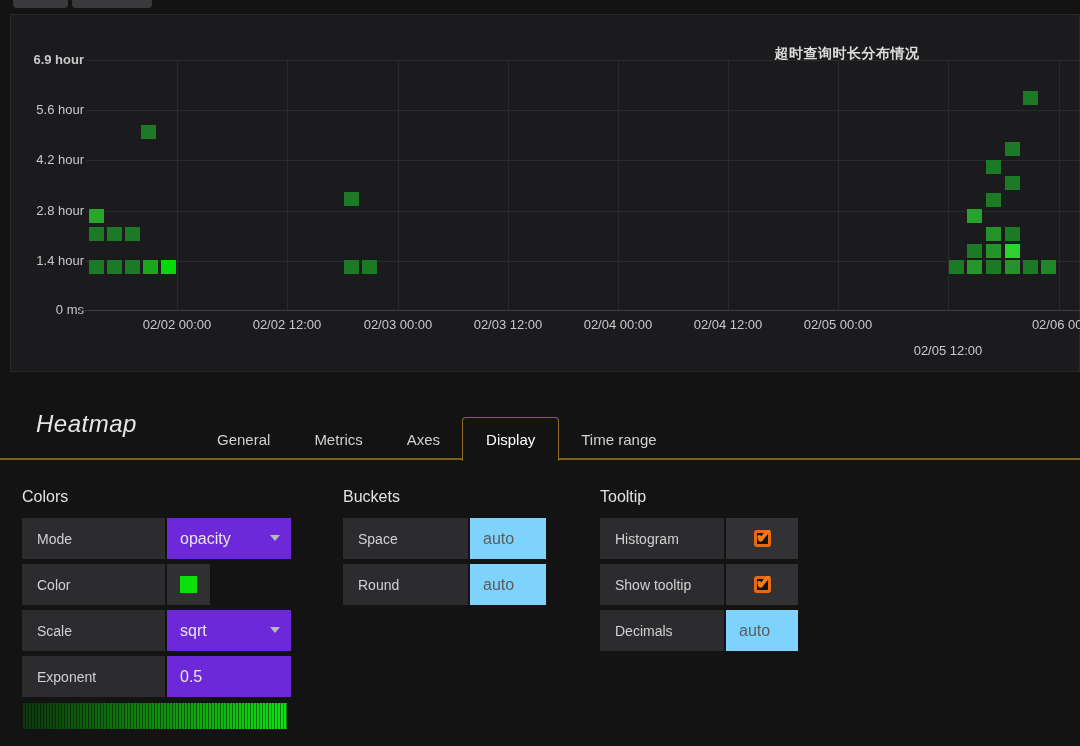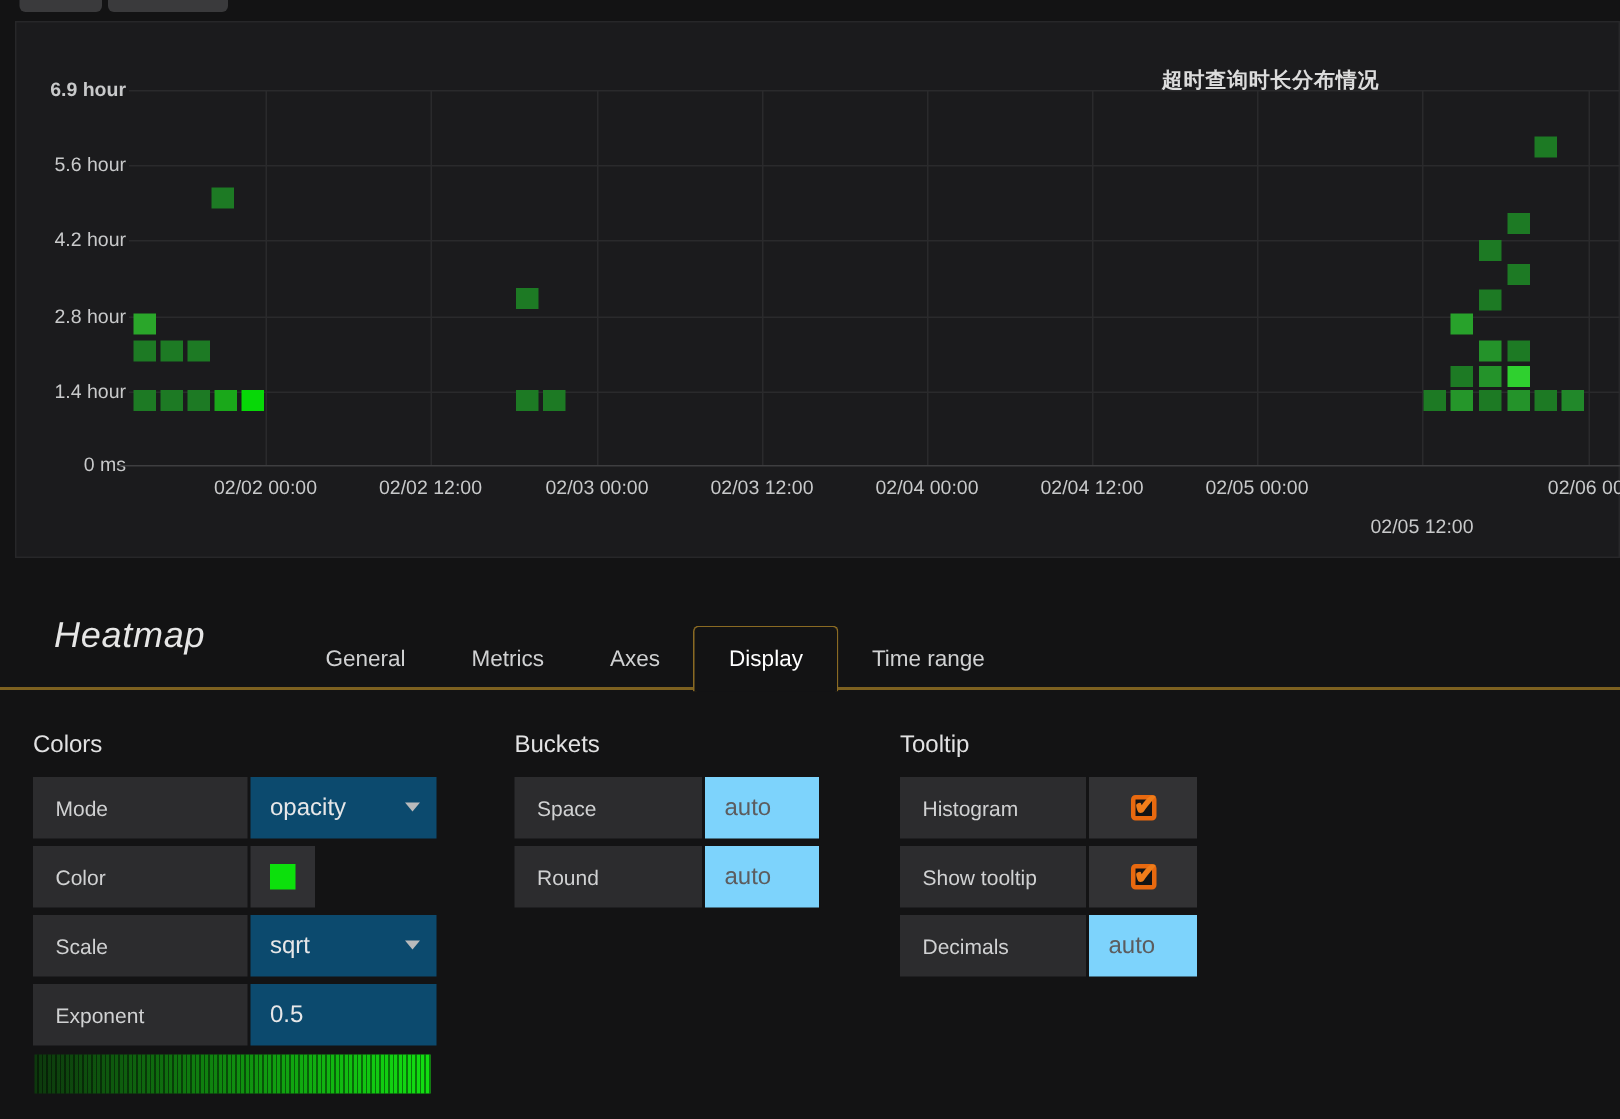--- a/index.html
+++ b/index.html
@@ -30,21 +30,21 @@
   .tab { display:flex; align-items:center; padding:0 22px; color:#d0d1d2; font-size:15px; cursor:pointer; }
   .tab.active { background:#131314; border:1px solid #8a6a23; border-bottom:none;
                 border-radius:4px 4px 0 0; color:#fff; padding:0 23px; }
 
   .column { position:absolute; top:488px; }
   .col-heading { color:#e2e2e3; font-size:16px; margin-bottom:12px; }
   .rows { display:flex; flex-direction:column; gap:5px; }
   .row { display:flex; gap:2px; height:41px; }
   .flabel { background:#2c2c2e; color:#d0d1d2; font-size:14px; display:flex; align-items:center;
             padding-left:15px; }
-  .fvalue { background:#0c4a6e; color:#e7e7e8; font-size:16px; display:flex; align-items:center;
+  .fvalue { background:#6d28d9; color:#e7e7e8; font-size:16px; display:flex; align-items:center;
             padding-left:13px; position:relative; }
   .caret { position:absolute; right:11px; top:17px; width:0; height:0;
            border-left:5px solid transparent; border-right:5px solid transparent;
            border-top:6px solid #b9babb; }
   .placeholder { background:#7dd3fc; color:#5c5c5e; }
   .swatch-box { background:#303033; width:43px; display:flex; align-items:center; justify-content:center; }
   .swatch { width:17px; height:17px; background:#0ce00c; cursor:pointer; }
   .check-box { background:#323234; display:flex; align-items:center; justify-content:center; }
   .checkbox { width:17px; height:17px; border:3px solid #e8690f; border-radius:3px;
               background:#141414; position:relative; cursor:pointer; }

